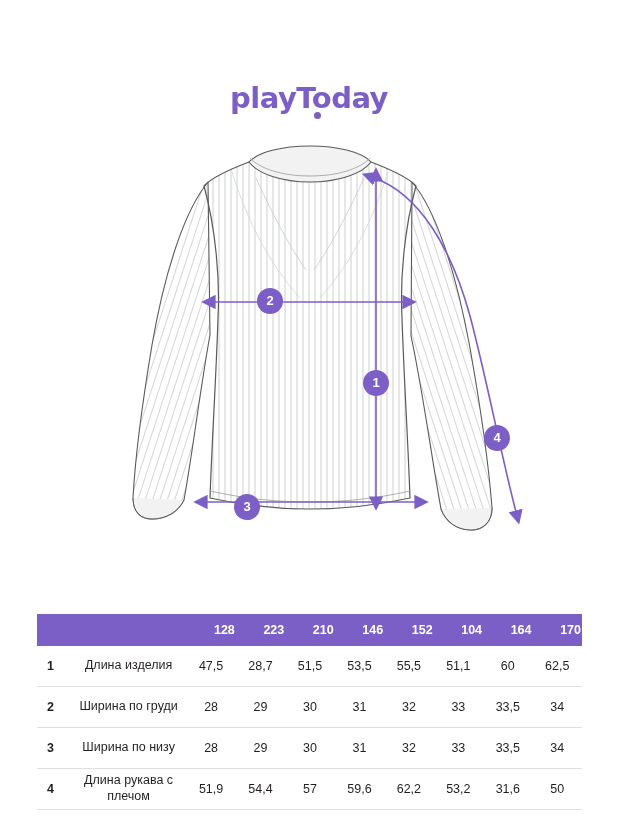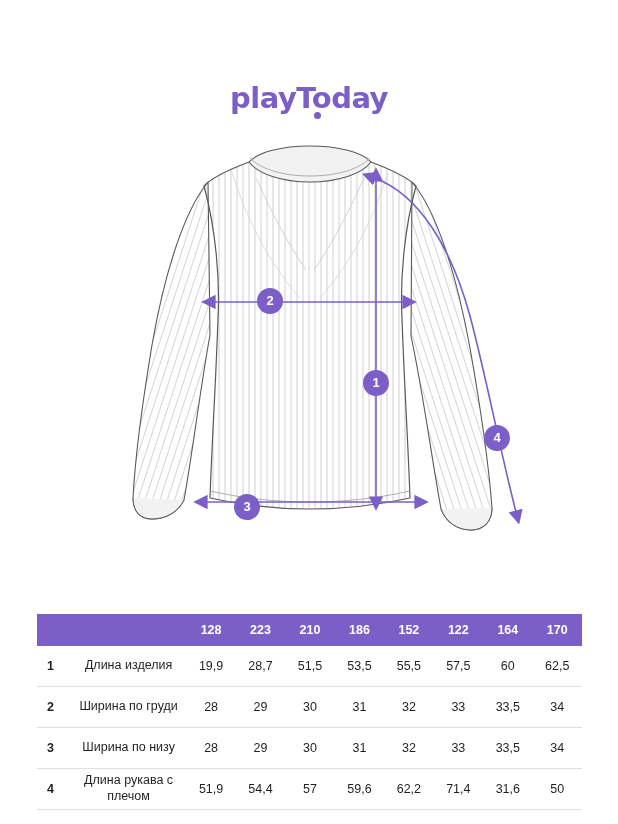--- a/index.html
+++ b/index.html
@@ -90,21 +90,21 @@
     border-collapse: collapse;
     width: 545px;
     font-size: 12.5px;
   }
   table.size-table thead th {
     background: #7b5fc6;
     color: #ffffff;
     font-weight: bold;
     height: 30px;
     font-size: 12.5px;
-    text-align: center;
+    text-align: right;
     border: none;
   }
   table.size-table thead th.blank-idx,
   table.size-table thead th.blank-name {
     background: #7b5fc6;
   }
   table.size-table tbody td {
     border-bottom: 1px solid #e0e0e0;
     height: 38px;
     text-align: center;
@@ -223,37 +223,37 @@
           <col class="sizecol">
           <col class="sizecol">
       </colgroup>
       <thead>
         <tr>
           <th class="blank-idx"></th>
           <th class="blank-name"></th>
           <th>128</th>
           <th>223</th>
           <th>210</th>
-          <th>186</th>
+          <th>146</th>
           <th>152</th>
-          <th>122</th>
+          <th>104</th>
           <th>164</th>
           <th>170</th>
         </tr>
       </thead>
       <tbody>
         <tr>
           <td class="idx">1</td>
           <td class="rowname">Длина изделия</td>
-          <td>19,9</td>
+          <td>47,5</td>
           <td>28,7</td>
           <td>51,5</td>
           <td>53,5</td>
           <td>55,5</td>
-          <td>57,5</td>
+          <td>51,1</td>
           <td>60</td>
           <td>62,5</td>
         </tr>
         <tr>
           <td class="idx">2</td>
           <td class="rowname">Ширина по груди</td>
           <td>28</td>
           <td>29</td>
           <td>30</td>
           <td>31</td>
@@ -275,21 +275,21 @@
           <td>34</td>
         </tr>
         <tr>
           <td class="idx">4</td>
           <td class="rowname">Длина рукава с плечом</td>
           <td>51,9</td>
           <td>54,4</td>
           <td>57</td>
           <td>59,6</td>
           <td>62,2</td>
-          <td>71,4</td>
+          <td>53,2</td>
           <td>31,6</td>
           <td>50</td>
         </tr>
       </tbody>
     </table>
   </div>
 
 </div>
 
 </body></html>

